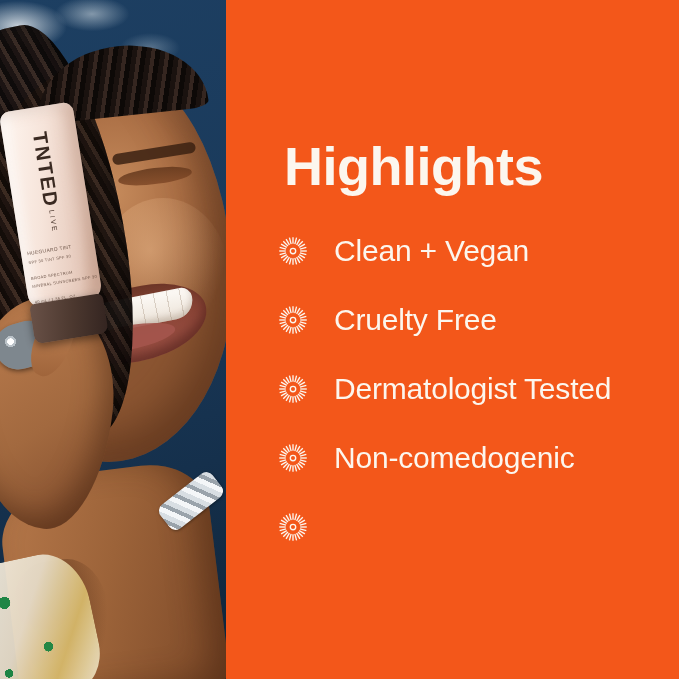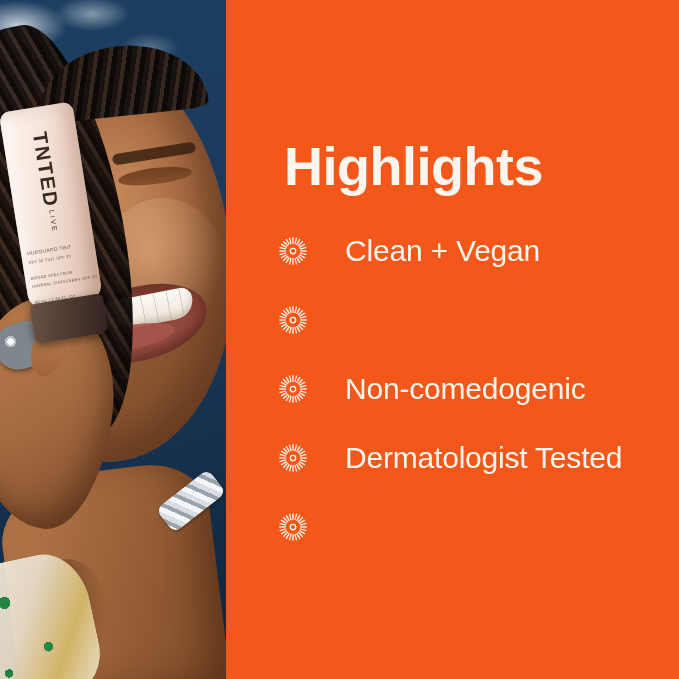--- a/index.html
+++ b/index.html
@@ -349,21 +349,20 @@
     left: 52px;
     top: 216px;
     margin: 0;
     padding: 0;
     list-style: none;
   }
   .list-item {
     display: flex;
     align-items: center;
     height: 69px;
-    gap: 11px;
   }
   .burst-icon {
     width: 30px;
     height: 30px;
     flex: 0 0 30px;
     display: block;
   }
   .item-label {
     margin-left: 26px;
     font-size: 30px;
@@ -472,20 +471,54 @@
               <line x1="5.6" y1="61.9" x2="26.9" y2="56.2"></line>
             <line x1="4" y1="50" x2="26" y2="50"></line>
               <line x1="5.6" y1="38.1" x2="26.9" y2="43.8"></line>
             <line x1="10.3" y1="27" x2="29.4" y2="38"></line>
               <line x1="17.6" y1="17.6" x2="33.2" y2="33.2"></line>
             <line x1="27" y1="10.3" x2="38" y2="29.4"></line>
               <line x1="38.1" y1="5.6" x2="43.8" y2="26.9"></line>
           </g>
           <circle cx="50" cy="50" r="9" fill="none" stroke="#FCF6EE" stroke-width="4.5"></circle>
         </svg>
+        <span class="item-label">Cruelty Free</span>
+      </li>
+
+      <li class="list-item">
+        <svg class="burst-icon" viewBox="0 0 100 100">
+          <g stroke="#FCF6EE" stroke-width="4.5" stroke-linecap="butt">
+            <line x1="50" y1="4" x2="50" y2="26"></line>
+              <line x1="61.9" y1="5.6" x2="56.2" y2="26.9"></line>
+            <line x1="73" y1="10.3" x2="62" y2="29.4"></line>
+              <line x1="82.7" y1="17.6" x2="66.8" y2="33.2"></line>
+            <line x1="89.7" y1="27" x2="70.6" y2="38"></line>
+              <line x1="94.4" y1="38.1" x2="73.1" y2="43.8"></line>
+            <line x1="96" y1="50" x2="74" y2="50"></line>
+              <line x1="94.4" y1="61.9" x2="73.1" y2="56.2"></line>
+            <line x1="89.7" y1="73" x2="70.6" y2="62"></line>
+              <line x1="82.7" y1="82.4" x2="66.8" y2="66.8"></line>
+            <line x1="73" y1="89.7" x2="62" y2="70.6"></line>
+              <line x1="61.9" y1="94.4" x2="56.2" y2="73.1"></line>
+            <line x1="50" y1="96" x2="50" y2="74"></line>
+              <line x1="38.1" y1="94.4" x2="43.8" y2="73.1"></line>
+            <line x1="27" y1="89.7" x2="38" y2="70.6"></line>
+              <line x1="17.6" y1="82.4" x2="33.2" y2="66.8"></line>
+            <line x1="10.3" y1="73" x2="29.4" y2="62"></line>
+              <line x1="5.6" y1="61.9" x2="26.9" y2="56.2"></line>
+            <line x1="4" y1="50" x2="26" y2="50"></line>
+              <line x1="5.6" y1="38.1" x2="26.9" y2="43.8"></line>
+            <line x1="10.3" y1="27" x2="29.4" y2="38"></line>
+              <line x1="17.6" y1="17.6" x2="33.2" y2="33.2"></line>
+            <line x1="27" y1="10.3" x2="38" y2="29.4"></line>
+              <line x1="38.1" y1="5.6" x2="43.8" y2="26.9"></line>
+          </g>
+          <circle cx="50" cy="50" r="9" fill="none" stroke="#FCF6EE" stroke-width="4.5"></circle>
+        </svg>
+        <span class="item-label">Dermatologist Tested</span>
       </li>
 
       <li class="list-item">
         <svg class="burst-icon" viewBox="0 0 100 100">
           <g stroke="#FCF6EE" stroke-width="4.5" stroke-linecap="butt">
             <line x1="50" y1="4" x2="50" y2="26"></line>
               <line x1="61.9" y1="5.6" x2="56.2" y2="26.9"></line>
             <line x1="73" y1="10.3" x2="62" y2="29.4"></line>
               <line x1="82.7" y1="17.6" x2="66.8" y2="33.2"></line>
             <line x1="89.7" y1="27" x2="70.6" y2="38"></line>
@@ -537,51 +570,18 @@
               <line x1="5.6" y1="61.9" x2="26.9" y2="56.2"></line>
             <line x1="4" y1="50" x2="26" y2="50"></line>
               <line x1="5.6" y1="38.1" x2="26.9" y2="43.8"></line>
             <line x1="10.3" y1="27" x2="29.4" y2="38"></line>
               <line x1="17.6" y1="17.6" x2="33.2" y2="33.2"></line>
             <line x1="27" y1="10.3" x2="38" y2="29.4"></line>
               <line x1="38.1" y1="5.6" x2="43.8" y2="26.9"></line>
           </g>
           <circle cx="50" cy="50" r="9" fill="none" stroke="#FCF6EE" stroke-width="4.5"></circle>
         </svg>
-        <span class="item-label">Dermatologist Tested</span>
-      </li>
-
-      <li class="list-item">
-        <svg class="burst-icon" viewBox="0 0 100 100">
-          <g stroke="#FCF6EE" stroke-width="4.5" stroke-linecap="butt">
-            <line x1="50" y1="4" x2="50" y2="26"></line>
-              <line x1="61.9" y1="5.6" x2="56.2" y2="26.9"></line>
-            <line x1="73" y1="10.3" x2="62" y2="29.4"></line>
-              <line x1="82.7" y1="17.6" x2="66.8" y2="33.2"></line>
-            <line x1="89.7" y1="27" x2="70.6" y2="38"></line>
-              <line x1="94.4" y1="38.1" x2="73.1" y2="43.8"></line>
-            <line x1="96" y1="50" x2="74" y2="50"></line>
-              <line x1="94.4" y1="61.9" x2="73.1" y2="56.2"></line>
-            <line x1="89.7" y1="73" x2="70.6" y2="62"></line>
-              <line x1="82.7" y1="82.4" x2="66.8" y2="66.8"></line>
-            <line x1="73" y1="89.7" x2="62" y2="70.6"></line>
-              <line x1="61.9" y1="94.4" x2="56.2" y2="73.1"></line>
-            <line x1="50" y1="96" x2="50" y2="74"></line>
-              <line x1="38.1" y1="94.4" x2="43.8" y2="73.1"></line>
-            <line x1="27" y1="89.7" x2="38" y2="70.6"></line>
-              <line x1="17.6" y1="82.4" x2="33.2" y2="66.8"></line>
-            <line x1="10.3" y1="73" x2="29.4" y2="62"></line>
-              <line x1="5.6" y1="61.9" x2="26.9" y2="56.2"></line>
-            <line x1="4" y1="50" x2="26" y2="50"></line>
-              <line x1="5.6" y1="38.1" x2="26.9" y2="43.8"></line>
-            <line x1="10.3" y1="27" x2="29.4" y2="38"></line>
-              <line x1="17.6" y1="17.6" x2="33.2" y2="33.2"></line>
-            <line x1="27" y1="10.3" x2="38" y2="29.4"></line>
-              <line x1="38.1" y1="5.6" x2="43.8" y2="26.9"></line>
-          </g>
-          <circle cx="50" cy="50" r="9" fill="none" stroke="#FCF6EE" stroke-width="4.5"></circle>
-        </svg>
       </li>
 
     </ul>
   </div>
 
 </div>
 
 </body></html>

